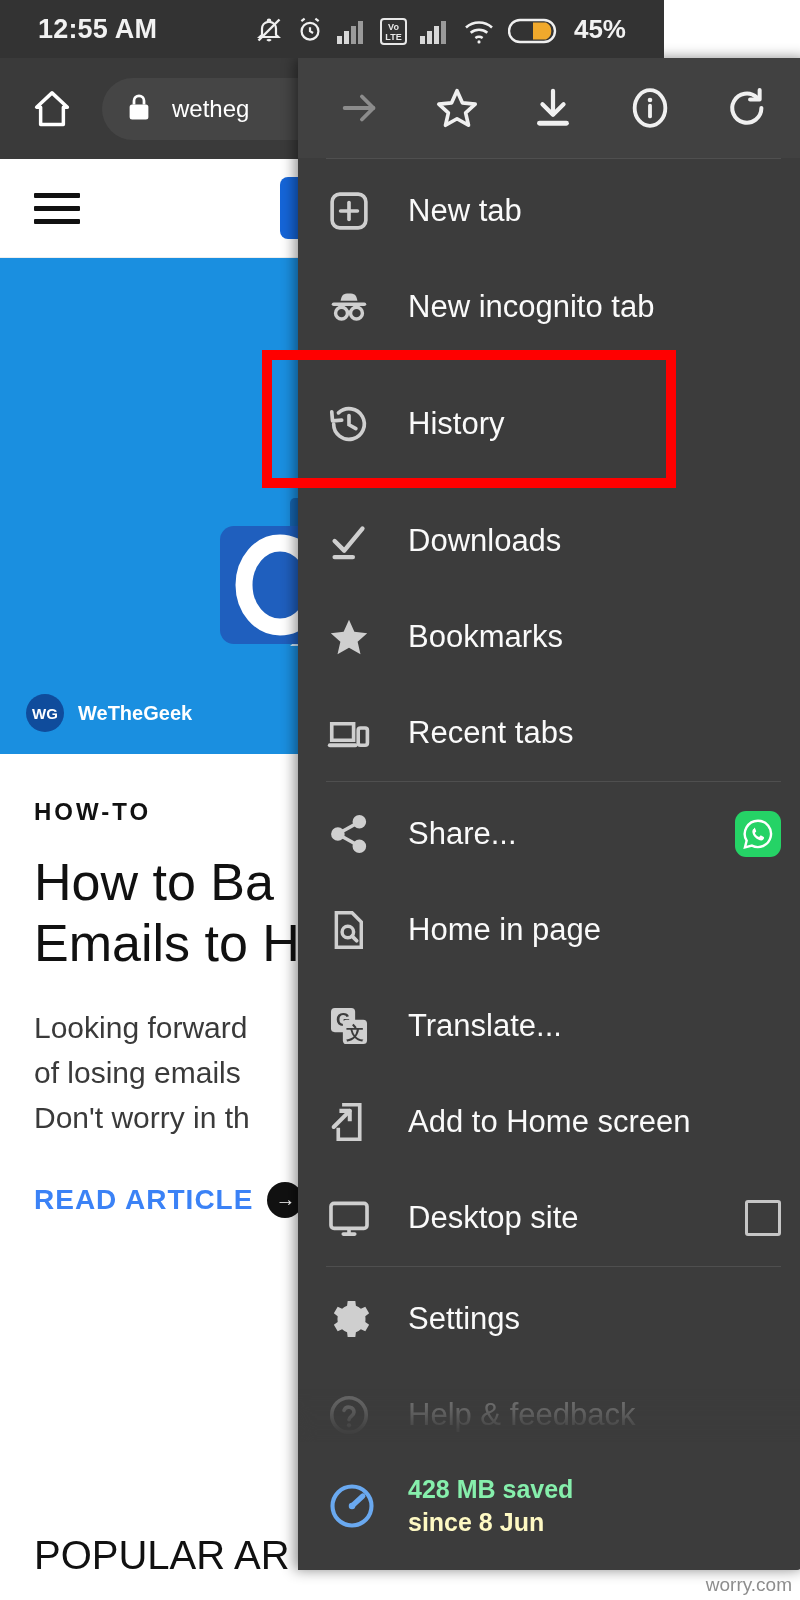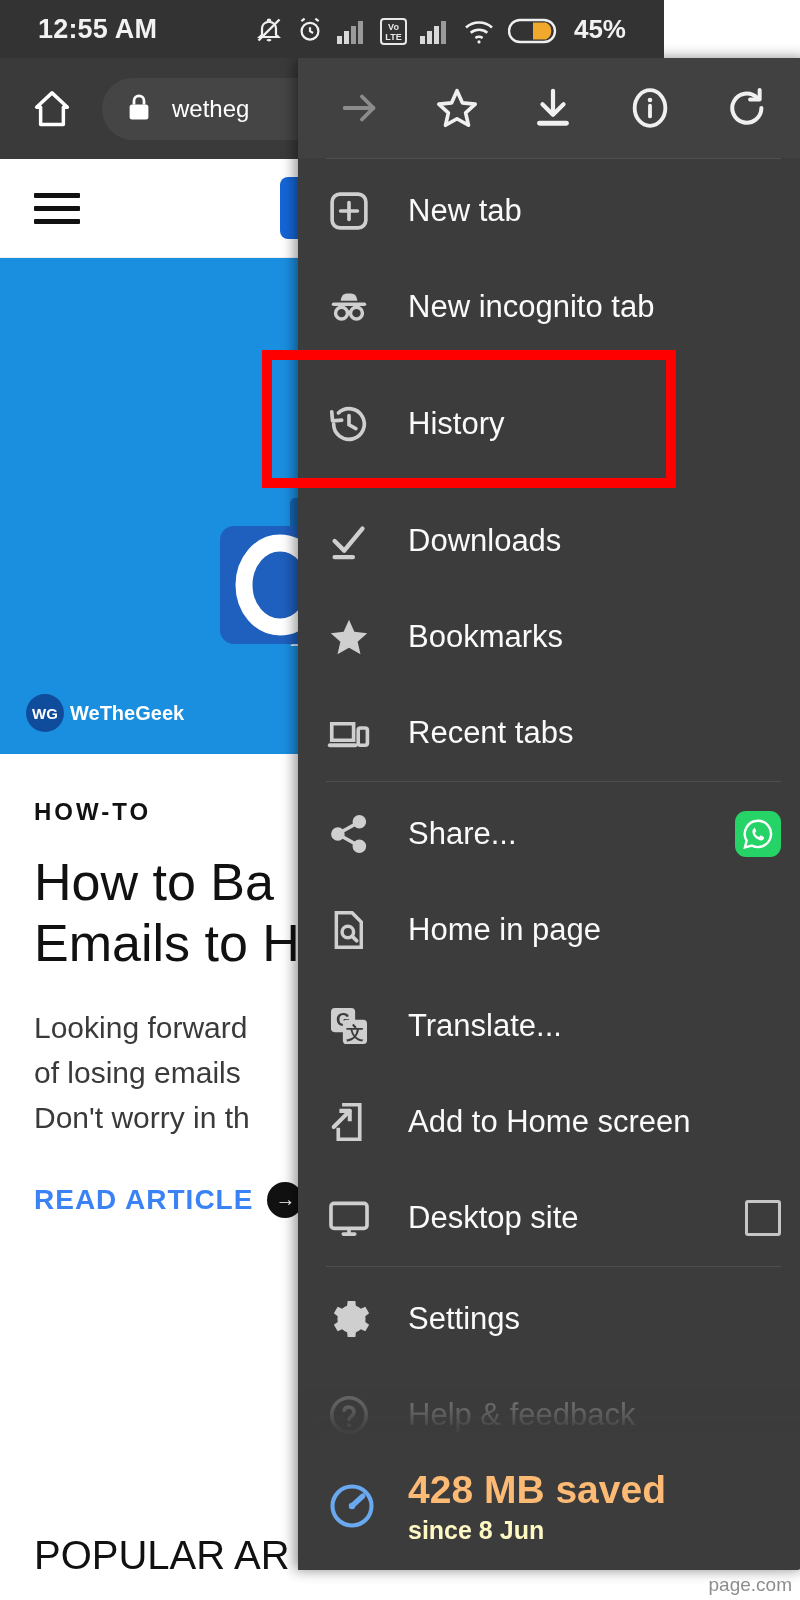--- a/index.html
+++ b/index.html
@@ -45,21 +45,21 @@
   .page-logo {
     margin-left: 200px; width: 54px; height: 62px; background:#1565d8;
     border-radius: 8px; color:#fff; font-weight:bold; font-size:30px;
     display:flex; align-items:center; justify-content:center;
   }
   .hero {
     height: 496px; background: #1a8fe0; position: relative; overflow: hidden;
   }
   .hero-graphic { position:absolute; left: 180px; top: 150px; }
   .hero-watermark {
-    position: absolute; left: 26px; bottom: 22px; display:flex; align-items:center; gap:6px;
+    position: absolute; left: 26px; bottom: 22px; display:flex; align-items:center; gap:14px;
   }
   .wtg-badge {
     width: 38px; height: 38px; border-radius: 50%; background: #0f4c9c;
     color: #fff; font-size: 15px; font-weight: bold;
     display:flex; align-items:center; justify-content:center;
   }
   .wtg-text { color:#ffffff; font-size: 20px; font-weight: bold; }
 
   .article { padding: 44px 34px 0 34px; }
   .article-kicker { font-size: 24px; font-weight: bold; letter-spacing: 3px; color:#111; }
@@ -107,21 +107,21 @@
 
   
   .data-saver {
     position: absolute; left: 0; bottom: 0; width: 538px; height: 128px;
     background: #3c3c3c; display: flex; align-items: center; padding-left: 28px;
     border-bottom-right-radius: 14px;
     box-shadow: 0 -14px 24px 10px #3c3c3c;
   }
   .ds-icon { width: 66px; display:flex; align-items:center; }
   .ds-text { margin-left: 16px; }
-  .ds-main { color: #fdba74; font-size: 39px; font-weight: bold; }
+  .ds-main { color: #86efac; font-size: 25px; font-weight: bold; }
   .ds-sub { color: #fef9c3; font-size: 25px; margin-top: 4px; font-weight: bold; }
 
   
   .highlight-box {
     position: absolute; left: 262px; top: 350px; width: 414px; height: 138px;
     border: 10px solid #ff0000; z-index: 6; pointer-events: none;
   }
 
   
   .site-watermark {
@@ -475,14 +475,14 @@
       </span>
       <span class="ds-text">
         <span class="ds-main" style="display:block">428 MB saved</span>
         <span class="ds-sub" style="display:block">since 8 Jun</span>
       </span>
     </div>
   </div>
 
   <div class="highlight-box"></div>
 
-  <div class="site-watermark">page.com</div>
+  <div class="site-watermark">worry.com</div>
 </div>
 
 </body></html>

